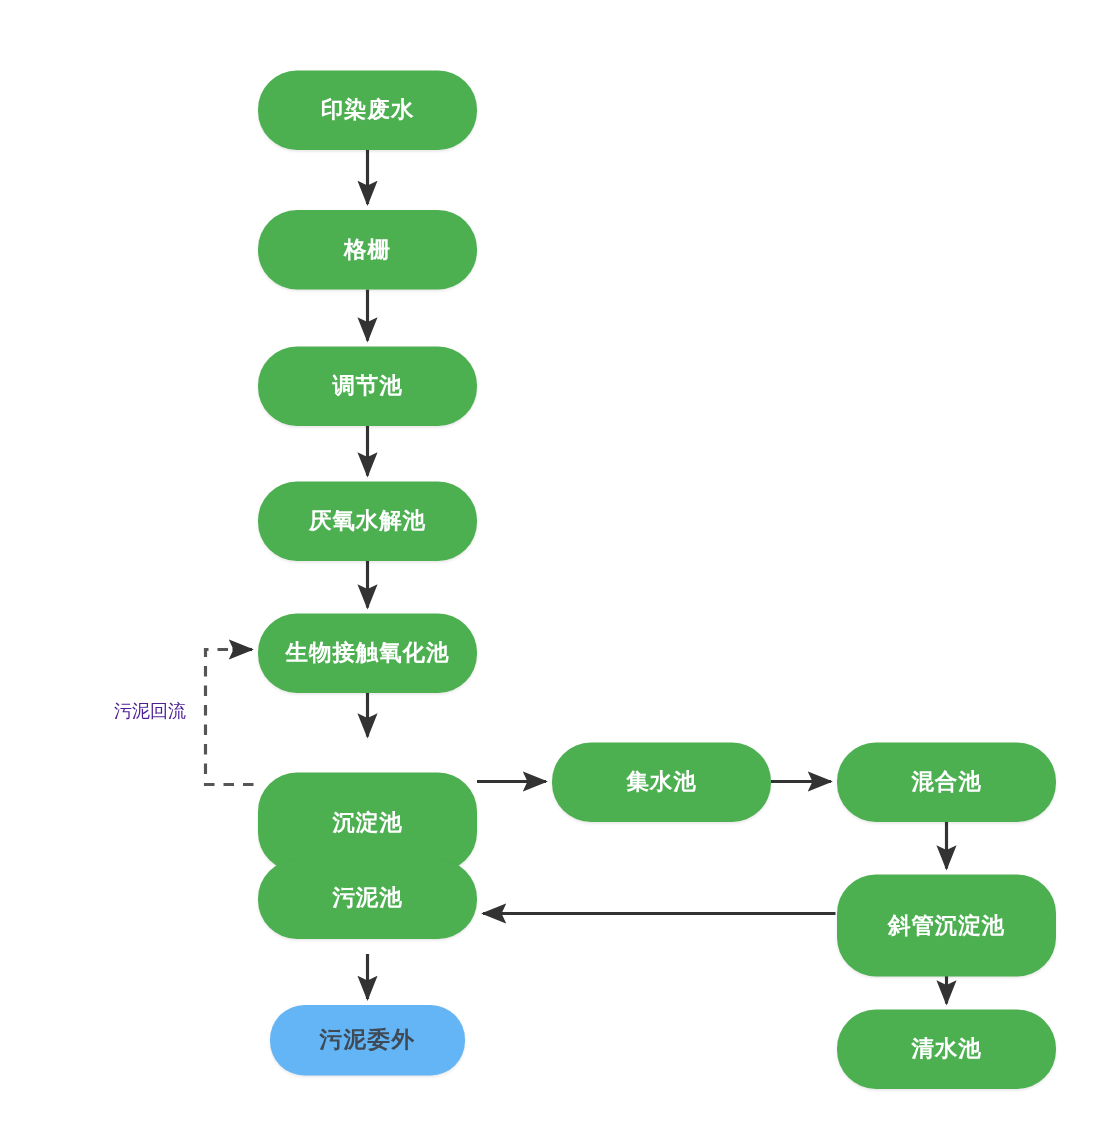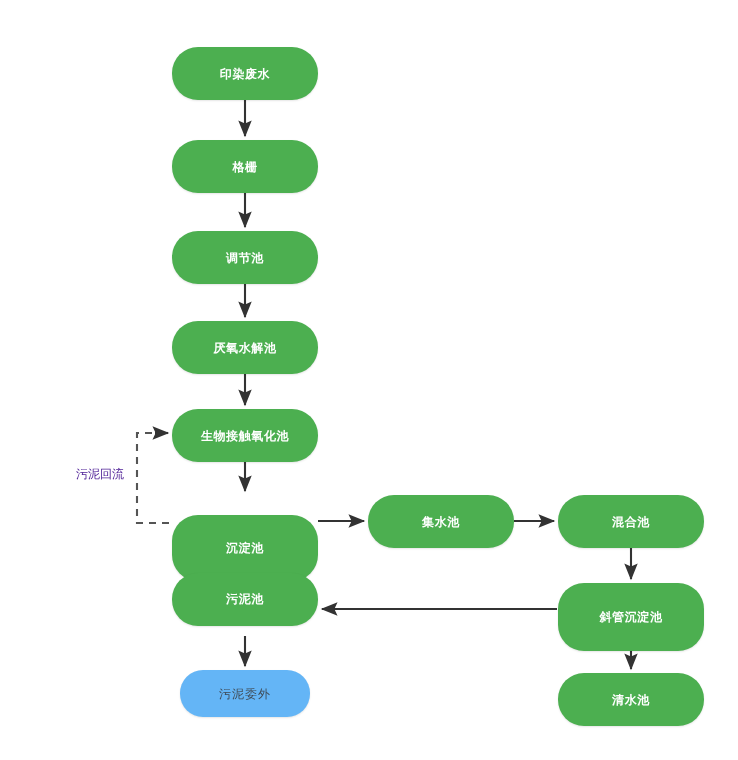--- a/index.html
+++ b/index.html
@@ -32,29 +32,29 @@
   }
   .node-box.green {
     background: #4caf50;
     color: #ffffff;
   }
   .node-box.blue {
     background: #64b5f6;
     color: #3f4a55;
   }
   .node-label {
-    font-size: 12px;
+    font-size: 15px;
     font-weight: bold;
     letter-spacing: 0.6px;
     line-height: 1;
     white-space: nowrap;
     user-select: none;
   }
   .node-box.blue .node-label {
-    font-weight: normal;
+    font-weight: bold;
     letter-spacing: 1px;
   }
   .edge-label {
     position: absolute;
     font-size: 12px;
     color: #4c1d95;
     white-space: nowrap;
     line-height: 1;
   }
   svg.edges {

